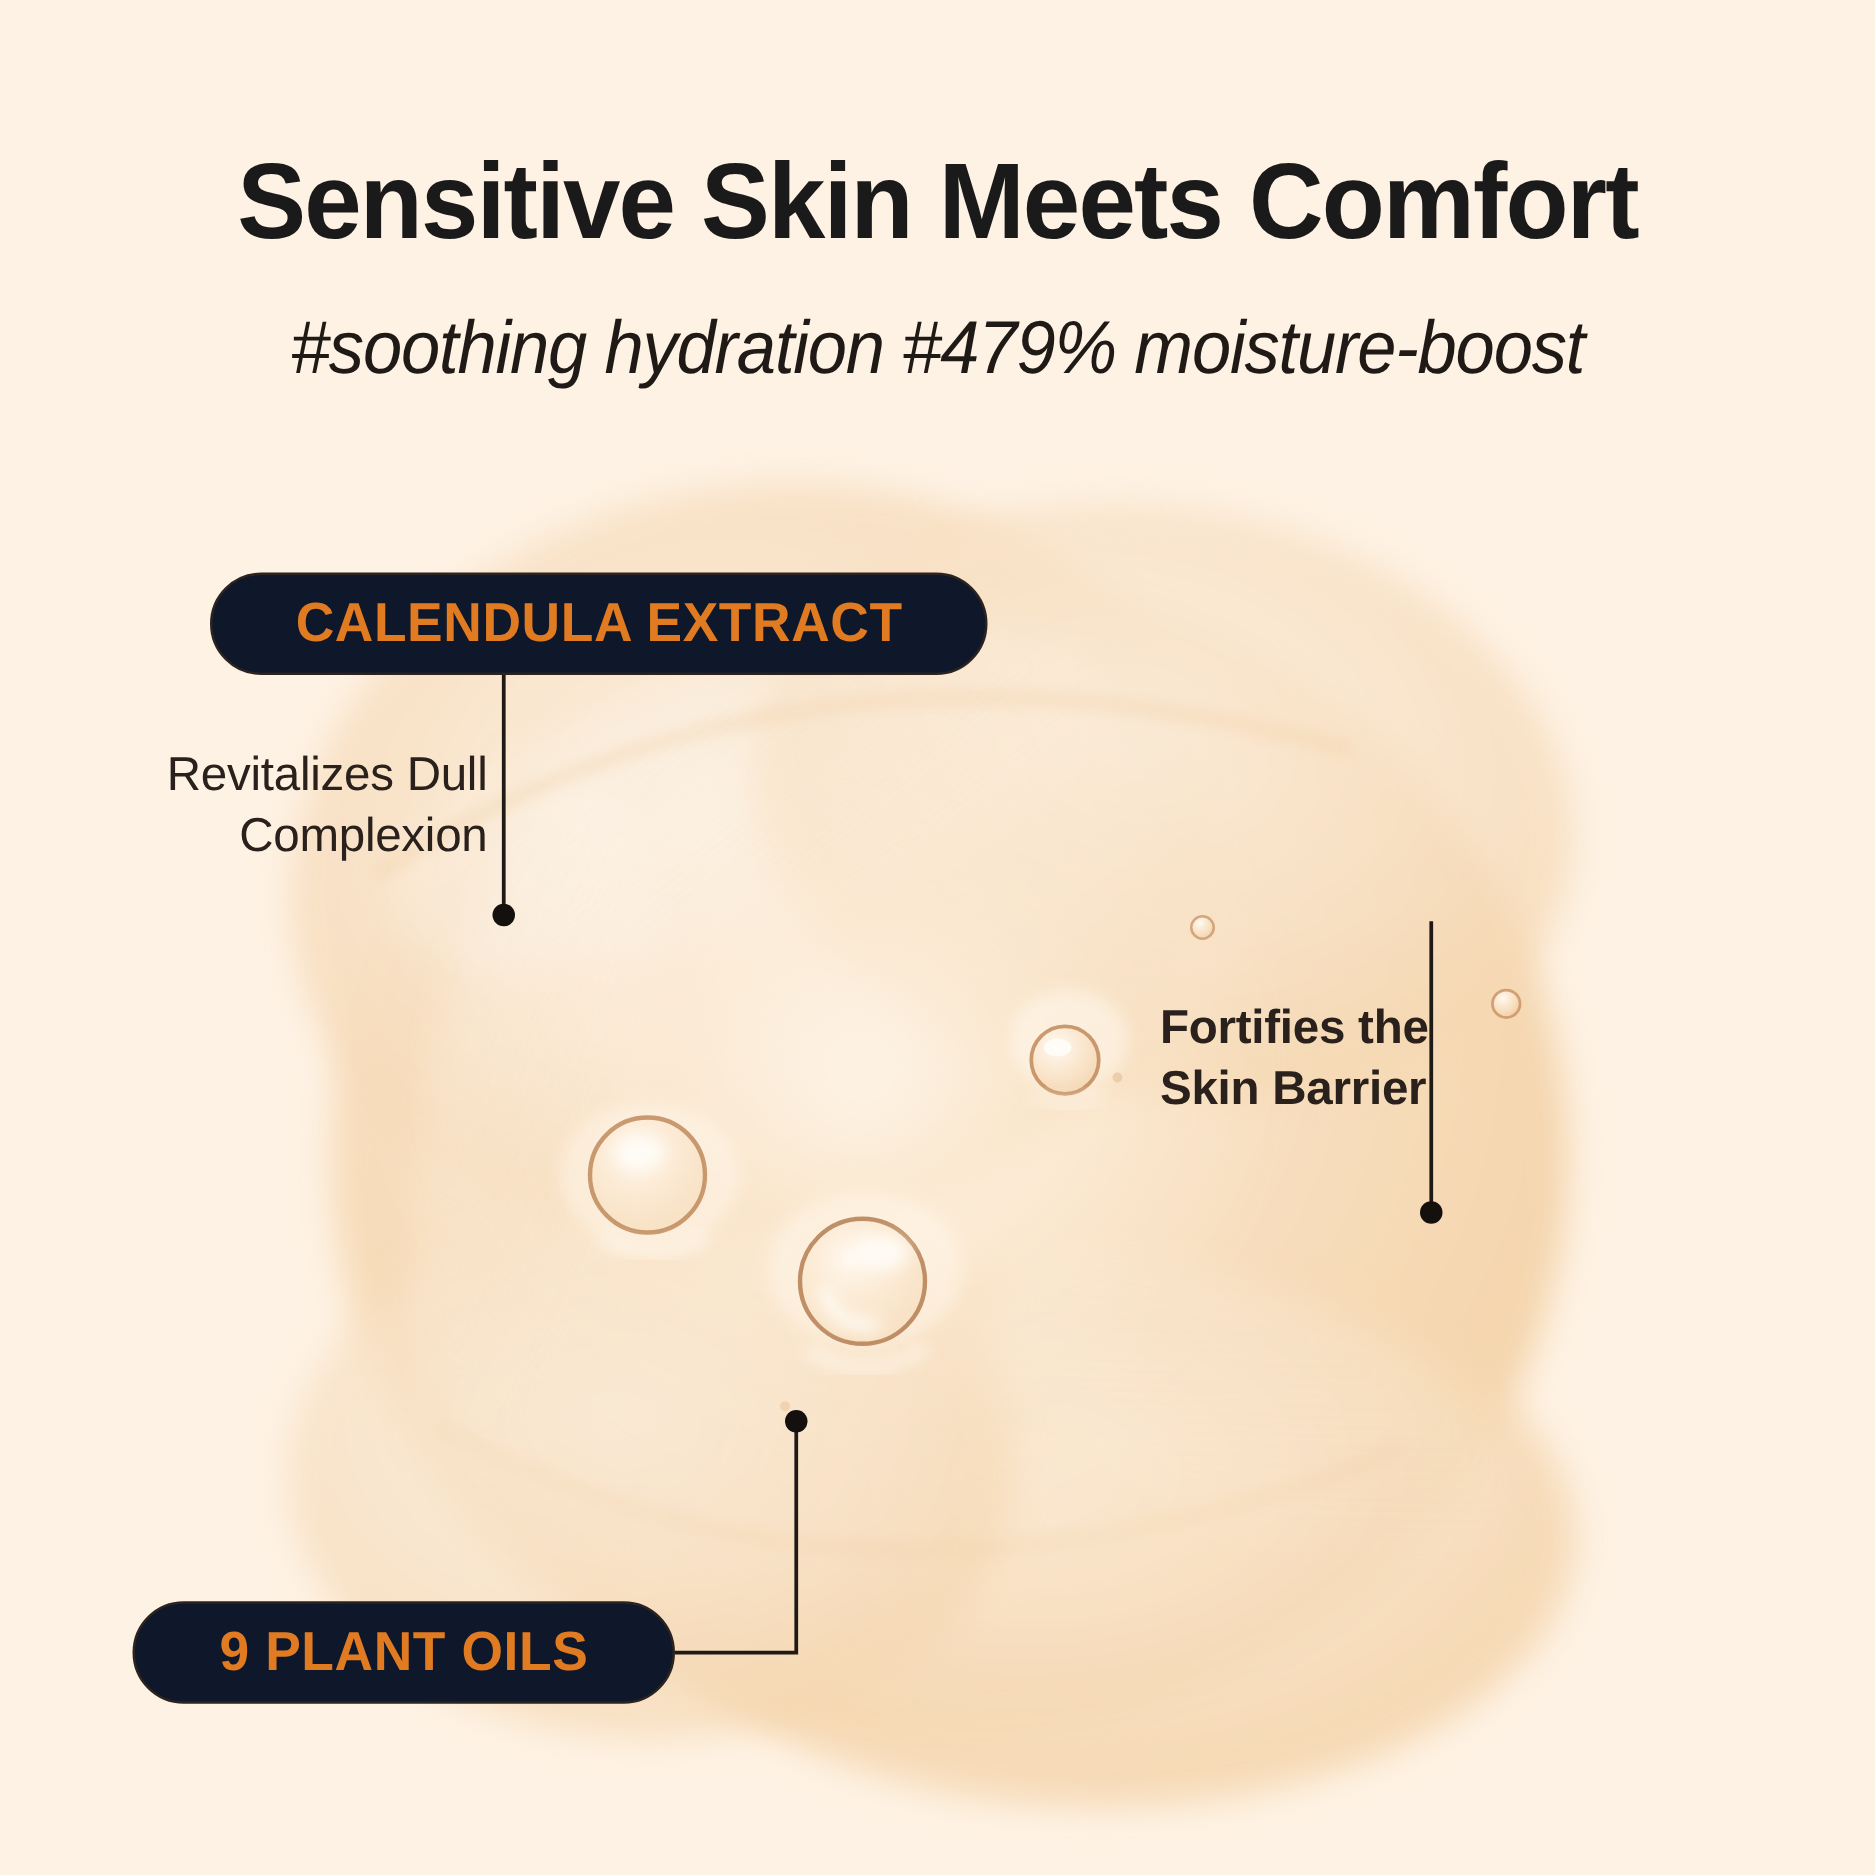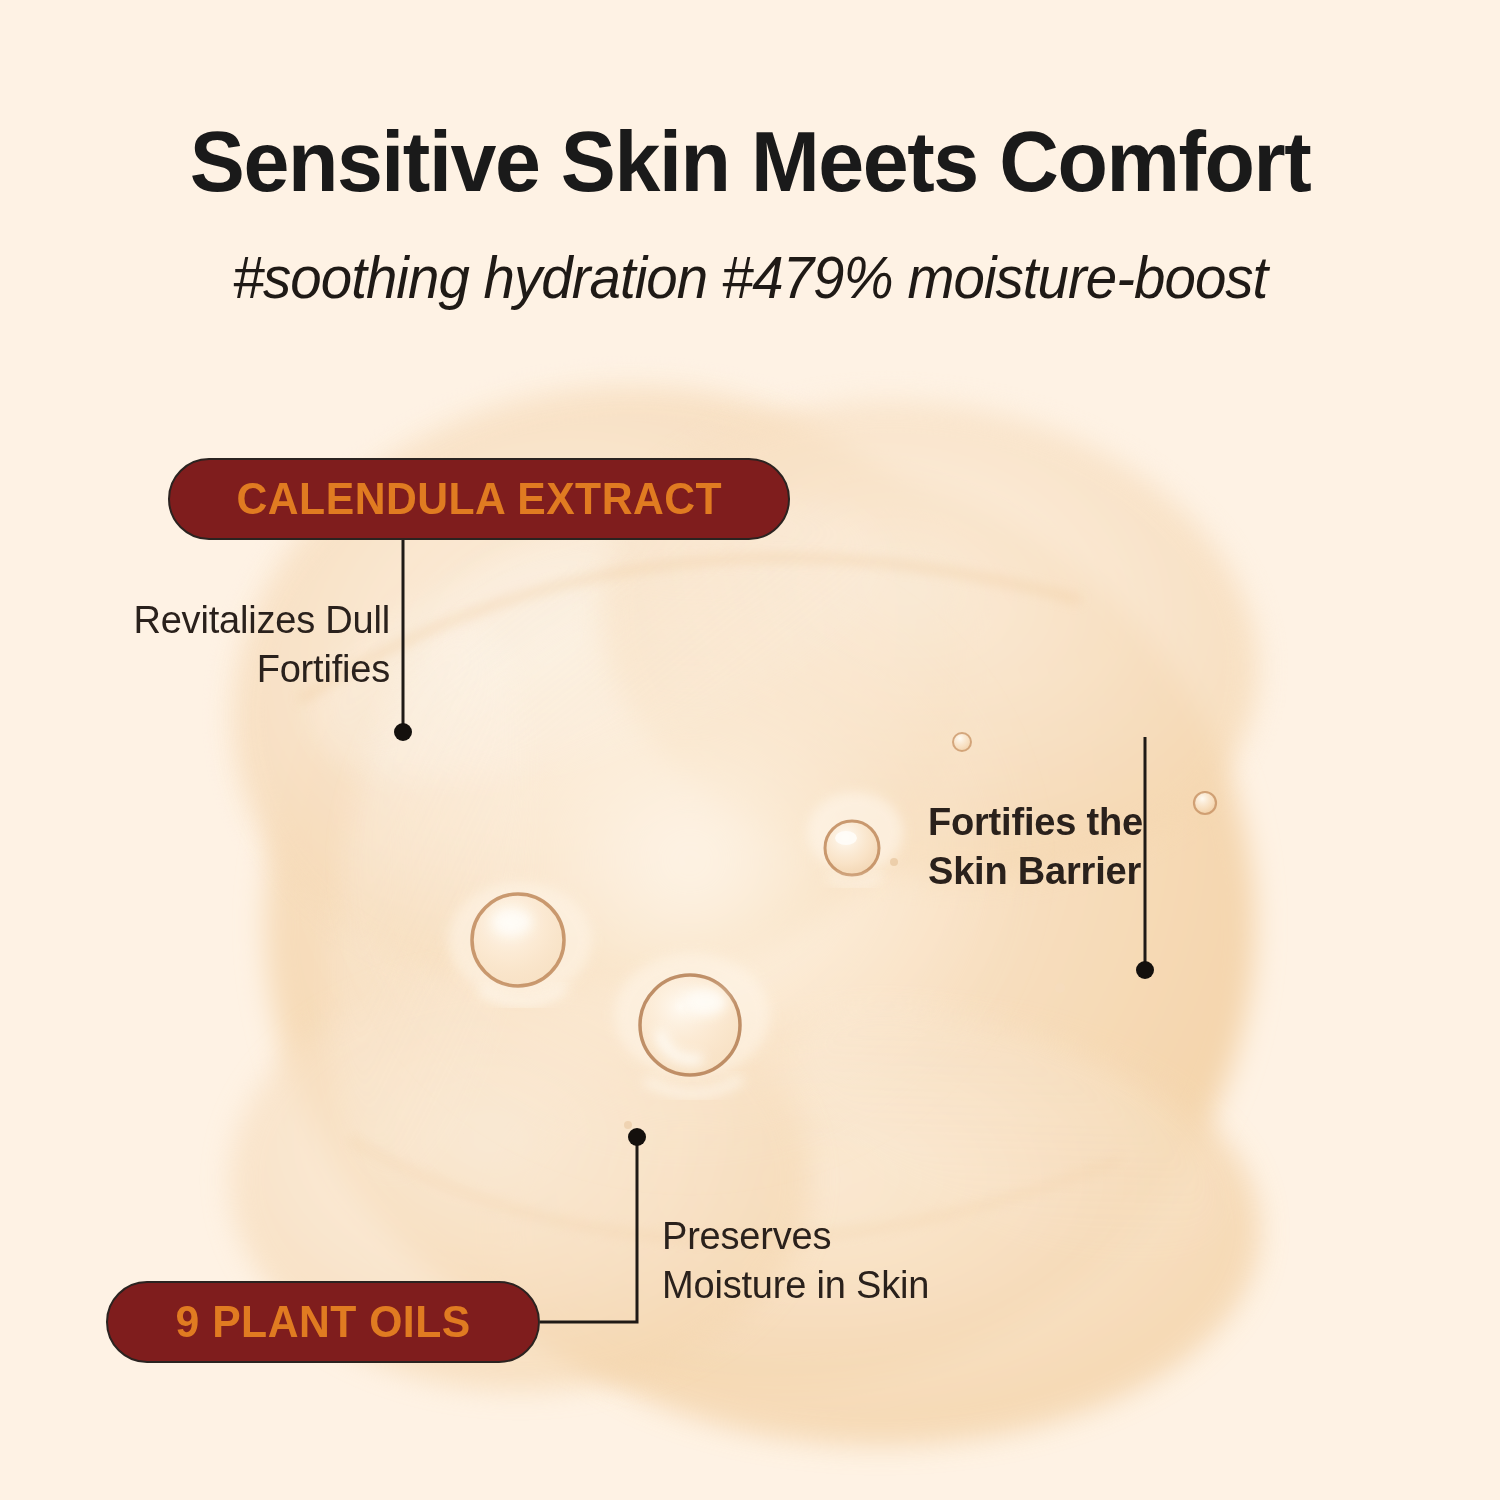--- a/index.html
+++ b/index.html
@@ -57,21 +57,21 @@
     line-height: 1.0;
     letter-spacing: -1px;
     color: #1F1A16;
     margin: 44px 0 0 0;
     transform: scaleX(0.94);
   }
 
   
   .pill {
     position: absolute;
-    background: #7f1d1d;
+    background: #0f172a;
     border: 2.5px solid #2B2320;
     border-radius: 100px;
     display: flex;
     align-items: center;
     justify-content: center;
     box-sizing: border-box;
   }
   .pill-label {
     font-family: "Liberation Sans", sans-serif;
     font-weight: bold;
@@ -273,21 +273,19 @@
   <div class="pill" id="pill-calendula">
     <span class="pill-label">CALENDULA EXTRACT</span>
   </div>
 
 
   <div class="pill" id="pill-plantoils">
     <span class="pill-label">9 PLANT OILS</span>
   </div>
 
   <div class="desc" id="desc-calendula">Revitalizes Dull
-Fortifies</div>
+Complexion</div>
 
   <div class="desc" id="desc-ceramide">Fortifies the
 Skin Barrier</div>
 
-  <div class="desc" id="desc-plantoils">Preserves
-Moisture in Skin</div>
 
 </div>
 
 </body></html>

